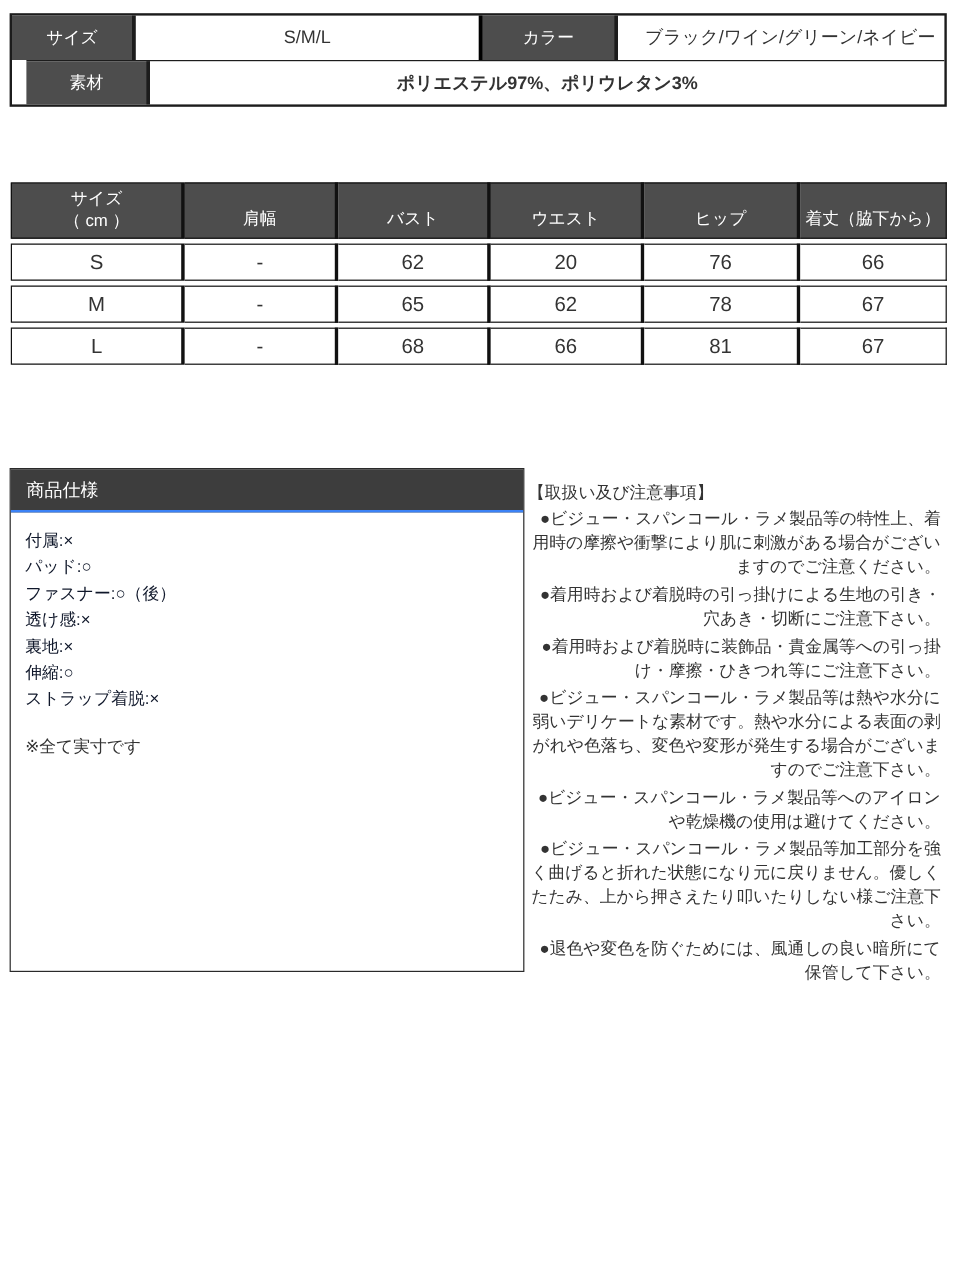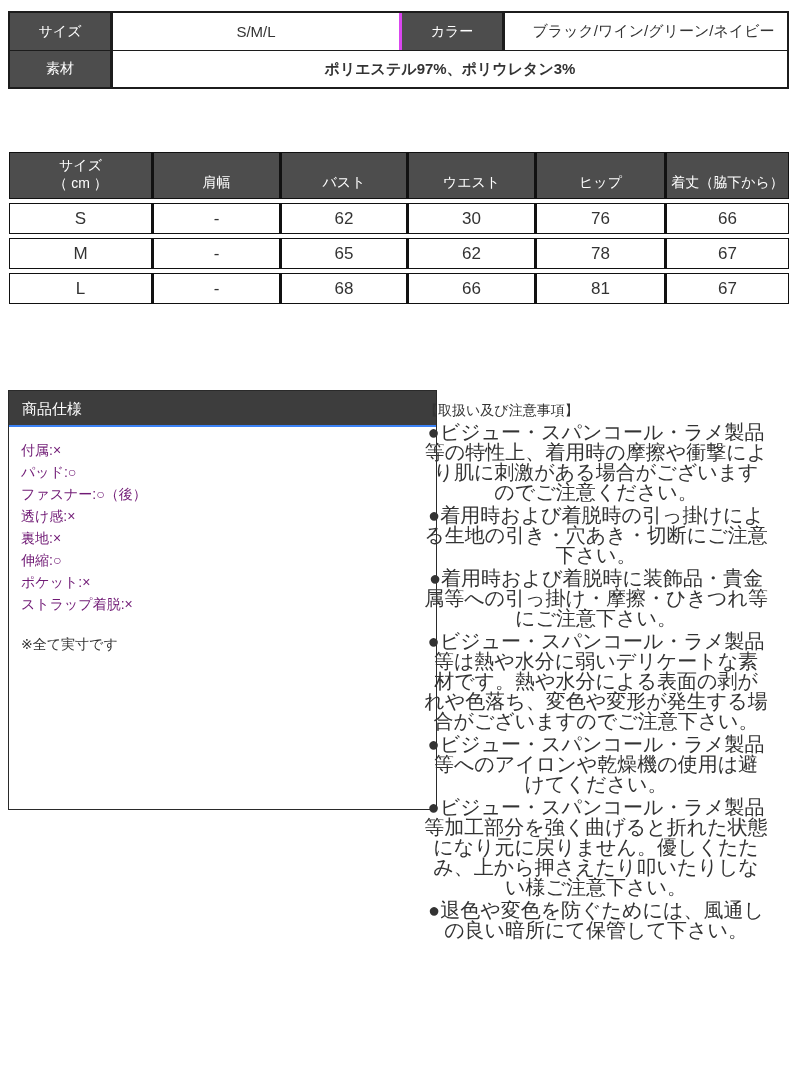--- a/index.html
+++ b/index.html
@@ -9,26 +9,26 @@
     font-family:"Liberation Sans","DejaVu Sans",sans-serif;
     color:#333333;
   }
 
   
   .info-table {
     position:absolute; left:8px; top:11px; width:781px;
     border:2px solid #1c1c1c; background:#fff;
   }
   .info-row { display:flex; align-items:stretch; height:37px; }
-  .info-row + .info-row { border-top:1px solid #1c1c1c; }
+  .info-row + .info-row { border-top:1px solid #1c1c1c;margin-left:12px; }
   .cell { display:flex; align-items:center; justify-content:center; font-size:14px; }
   .cell.dark { background:#4d4d4d; color:#ffffff; }
   .w-label1 { width:103px; border-right:3px solid #1c1c1c; }
   .w-val1   { width:286px; }
-  .w-label2 { width:106px; border-left:3px solid #d946ef; border-right:3px solid #1c1c1c; }
+  .w-label2 { width:116px; border-left:3px solid #000000; border-right:3px solid #1c1c1c; }
   .w-val2   { flex:1;padding-left:15px; }
   .w-valwide{ flex:1;font-weight:bold; }
   .cell.value { font-size:15px; }
 
   
   .size-chart {
     position:absolute; left:9px; top:148px; width:780px;
     border-collapse:separate; border-spacing:0 4px;
     table-layout:fixed;
   }
@@ -50,29 +50,29 @@
   .spec-box {
     position:absolute; left:8px; top:390px; width:429px; height:420px;
     border:1px solid #2a2a2a; background:#fff;
   }
   .spec-bar {
     height:36px; background:#3d3d3d; color:#ffffff;
     font-size:15px; line-height:36px; padding-left:13px;
     border-bottom:2px solid #3b82f6;
   }
   .spec-body { padding:12px 12px; }
-  .spec-item { font-size:14px; line-height:22px; color:#701a75; }
+  .spec-item { font-size:14px; line-height:22px; color:#0f172a; }
   .spec-note { font-size:14px; line-height:22px; margin-top:18px; color:#333; }
 
   
   .precautions {
-    position:absolute; left:424px; top:400px; width:344px;
+    position:absolute; left:440px; top:400px; width:344px;
   }
   .prec-title { font-size:14px; line-height:20px; margin-bottom:2px; font-weight:normal; }
-  .prec-item  { font-size:20px; line-height:20px; margin-bottom:3px; text-align:center; }
+  .prec-item  { font-size:14px; line-height:20px; margin-bottom:3px; text-align:right; }
 </style>
 </head>
 <body>
 
 <div class="info-table">
   <div class="info-row">
     <div class="cell dark w-label1">サイズ</div>
     <div class="cell value w-val1">S/M/L</div>
     <div class="cell dark w-label2">カラー</div>
     <div class="cell value w-val2">ブラック/ワイン/グリーン/ネイビー</div>
@@ -103,21 +103,21 @@
       <th>ウエスト</th>
       <th>ヒップ</th>
       <th>着丈（脇下から）</th>
     </tr>
   </thead>
   <tbody>
     <tr>
       <td>S</td>
       <td>-</td>
       <td>62</td>
-      <td>30</td>
+      <td>20</td>
       <td>76</td>
       <td>66</td>
     </tr>
     <tr>
       <td>M</td>
       <td>-</td>
       <td>65</td>
       <td>62</td>
       <td>78</td>
       <td>67</td>
@@ -135,21 +135,20 @@
 
 <div class="spec-box">
   <div class="spec-bar">商品仕様</div>
   <div class="spec-body">
     <div class="spec-item">付属:×</div>
     <div class="spec-item">パッド:○</div>
     <div class="spec-item">ファスナー:○（後）</div>
     <div class="spec-item">透け感:×</div>
     <div class="spec-item">裏地:×</div>
     <div class="spec-item">伸縮:○</div>
-    <div class="spec-item">ポケット:×</div>
     <div class="spec-item">ストラップ着脱:×</div>
     <div class="spec-note">※全て実寸です</div>
   </div>
 </div>
 
 <div class="precautions">
   <div class="prec-title">【取扱い及び注意事項】</div>
   <p class="prec-item">●ビジュー・スパンコール・ラメ製品等の特性上、着用時の摩擦や衝撃により肌に刺激がある場合がございますのでご注意ください。</p>
   <p class="prec-item">●着用時および着脱時の引っ掛けによる生地の引き・穴あき・切断にご注意下さい。</p>
   <p class="prec-item">●着用時および着脱時に装飾品・貴金属等への引っ掛け・摩擦・ひきつれ等にご注意下さい。</p>

